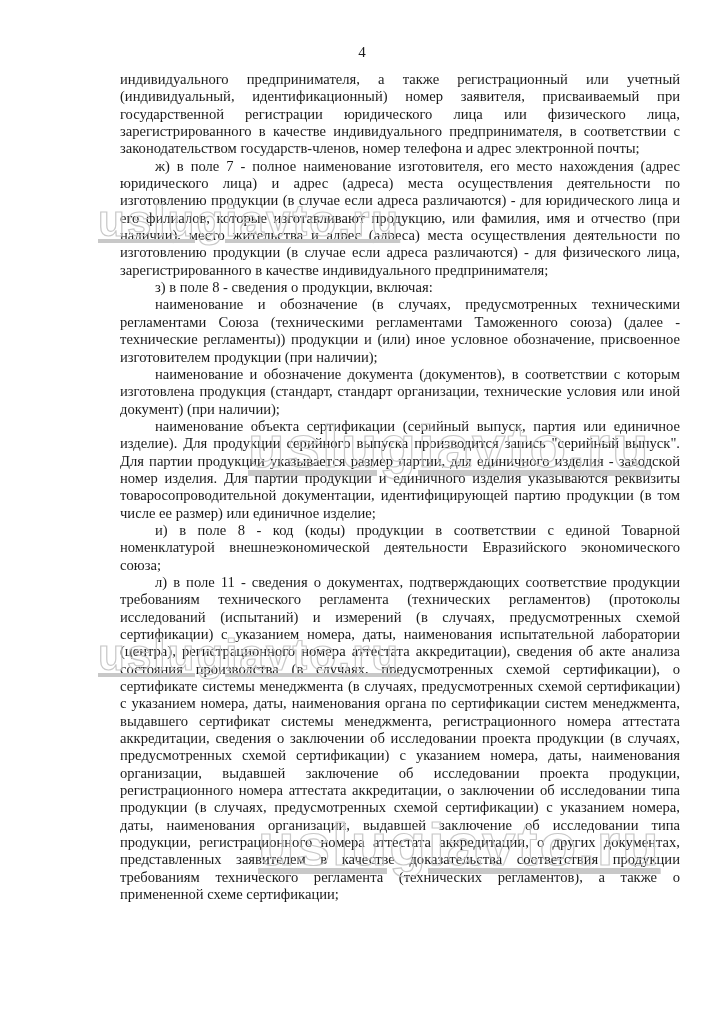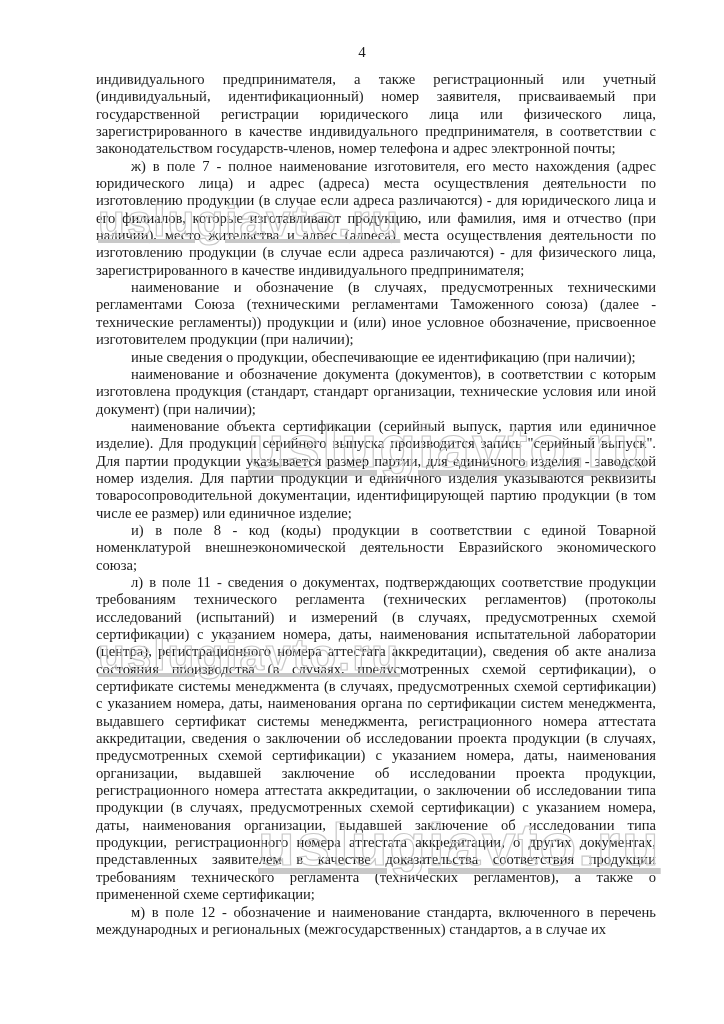--- a/index.html
+++ b/index.html
@@ -6,21 +6,21 @@
   body { width: 724px; height: 1024px; position: relative; overflow: hidden; }
   .page {
     position: absolute; left: 0; top: 0; width: 724px; height: 1024px; background: #fff;
     font-family: "Liberation Serif", "DejaVu Serif", serif; color: #1a1a1a;
   }
   .page-number {
     position: absolute; top: 44px; left: 0; width: 724px; text-align: center;
     font-size: 15px;
   }
   .body-text {
-    position: absolute; left: 96px; top: 71px; width: 560px;
+    position: absolute; left: 120px; top: 71px; width: 560px;
     font-size: 14.6px; line-height: 17.35px; text-align: justify;
   }
   .para { margin: 0; text-indent: 35px; text-align: justify; }
   .para.noindent { text-indent: 0; }
   .watermark {
     position: absolute; font-family: "Liberation Sans", "DejaVu Sans", sans-serif;
     font-weight: bold; color: transparent; -webkit-text-stroke: 1.2px #c8c8c8;
     letter-spacing: 2px; pointer-events: none; white-space: nowrap; text-decoration: underline;
   }
   .wm1 { left: 98px; top: 196px; font-size: 44px; }
@@ -30,26 +30,25 @@
 </style>
 </head>
 <body>
 
 <div class="page">
   <div class="page-number">4</div>
 
   <div class="body-text">
     <p class="para noindent">индивидуального предпринимателя, а также регистрационный или учетный (индивидуальный, идентификационный) номер заявителя, присваиваемый при государственной регистрации юридического лица или физического лица, зарегистрированного в качестве индивидуального предпринимателя, в соответствии с законодательством государств-членов, номер телефона и адрес электронной почты;</p>
     <p class="para">ж) в поле 7 - полное наименование изготовителя, его место нахождения (адрес юридического лица) и адрес (адреса) места осуществления деятельности по изготовлению продукции (в случае если адреса различаются) - для юридического лица и его филиалов, которые изготавливают продукцию, или фамилия, имя и отчество (при наличии), место жительства и адрес (адреса) места осуществления деятельности по изготовлению продукции (в случае если адреса различаются) - для физического лица, зарегистрированного в качестве индивидуального предпринимателя;</p>
+    <p class="para">з) в поле 8 - сведения о продукции, включая:</p>
     <p class="para">наименование и обозначение (в случаях, предусмотренных техническими регламентами Союза (техническими регламентами Таможенного союза) (далее - технические регламенты)) продукции и (или) иное условное обозначение, присвоенное изготовителем продукции (при наличии);</p>
-    <p class="para">иные сведения о продукции, обеспечивающие ее идентификацию (при наличии);</p>
     <p class="para">наименование и обозначение документа (документов), в соответствии с которым изготовлена продукция (стандарт, стандарт организации, технические условия или иной документ) (при наличии);</p>
     <p class="para">наименование объекта сертификации (серийный выпуск, партия или единичное изделие). Для продукции серийного выпуска производится запись "серийный выпуск". Для партии продукции указывается размер партии, для единичного изделия - заводской номер изделия. Для партии продукции и единичного изделия указываются реквизиты товаросопроводительной документации, идентифицирующей партию продукции (в том числе ее размер) или единичное изделие;</p>
     <p class="para">и) в поле 8 - код (коды) продукции в соответствии с единой Товарной номенклатурой внешнеэкономической деятельности Евразийского экономического союза;</p>
     <p class="para">л) в поле 11 - сведения о документах, подтверждающих соответствие продукции требованиям технического регламента (технических регламентов) (протоколы исследований (испытаний) и измерений (в случаях, предусмотренных схемой сертификации) с указанием номера, даты, наименования испытательной лаборатории (центра), регистрационного номера аттестата аккредитации), сведения об акте анализа состояния производства (в случаях, предусмотренных схемой сертификации), о сертификате системы менеджмента (в случаях, предусмотренных схемой сертификации) с указанием номера, даты, наименования органа по сертификации систем менеджмента, выдавшего сертификат системы менеджмента, регистрационного номера аттестата аккредитации, сведения о заключении об исследовании проекта продукции (в случаях, предусмотренных схемой сертификации) с указанием номера, даты, наименования организации, выдавшей заключение об исследовании проекта продукции, регистрационного номера аттестата аккредитации, о заключении об исследовании типа продукции (в случаях, предусмотренных схемой сертификации) с указанием номера, даты, наименования организации, выдавшей заключение об исследовании типа продукции, регистрационного номера аттестата аккредитации, о других документах, представленных заявителем в качестве доказательства соответствия продукции требованиям технического регламента (технических регламентов), а также о примененной схеме сертификации;</p>
-    <p class="para">м) в поле 12 - обозначение и наименование стандарта, включенного в перечень международных и региональных (межгосударственных) стандартов, а в случае их</p>
   </div>
 
   <div class="watermark wm1">uslugiavto.ru</div>
   <div class="watermark wm2">uslugiavto.ru</div>
   <div class="watermark wm3">uslugiavto.ru</div>
   <div class="watermark wm4">uslugiavto.ru</div>
 </div>
 
 </body></html>

